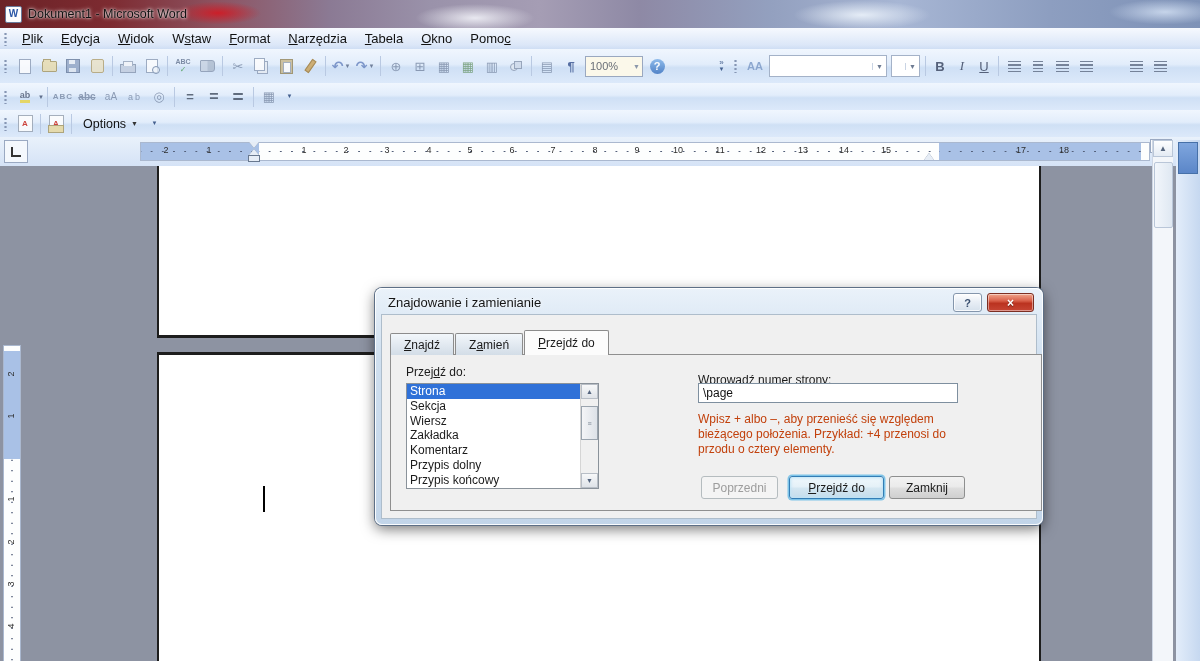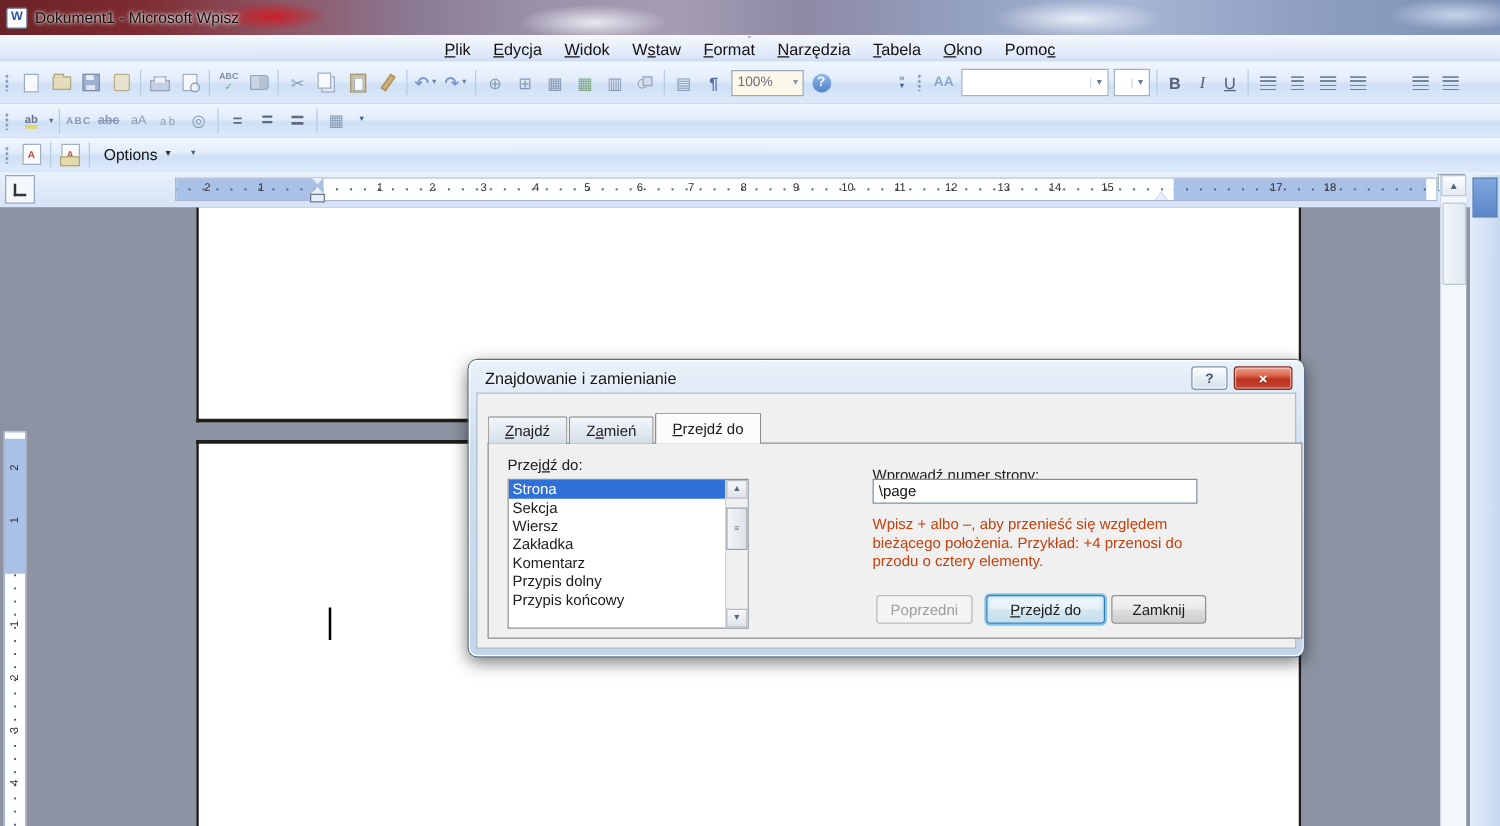--- a/index.html
+++ b/index.html
@@ -15,21 +15,21 @@
       radial-gradient(80px 18px at 1165px 12px, rgba(215,228,246,.8), rgba(215,228,246,0) 70%),
       linear-gradient(90deg,#6b2226 0,#7d2b31 110px,#8d5260 215px,#8b7a94 330px,#9a92aa 430px,#a59db4 540px,#8e89a5 640px,#93a0bf 770px,#a7b6d4 900px,#8d9ec0 1050px,#7e92b7 1200px);
     border-bottom:1px solid #55627f;display:flex;align-items:center;}
   .win-ico{width:15px;height:15px;margin:0 6px 0 5px;background:#fdfdfd;border:1px solid #6a7a9a;
     border-radius:2px;display:flex;align-items:center;justify-content:center;
     font-size:10px;font-weight:bold;color:#2b57a6;line-height:1;}
   .win-title{font-size:12.5px;color:#111;text-shadow:0 0 4px rgba(255,255,255,.95),0 0 2px rgba(255,255,255,.9);}
   
   .menubar{position:absolute;left:0;top:28px;width:1200px;height:21px;
     background:linear-gradient(#f6f9fe,#dce7f8 80%,#cfdef4);border-bottom:1px solid #c2d2ea;
-    display:flex;align-items:center;flex-direction:column;}
+    display:flex;align-items:center;}
   .grip{width:3px;height:14px;margin:0 6px 0 4px;
     background-image:radial-gradient(circle,#8696b4 1px,transparent 1.3px);
     background-size:3px 4px;}
   .menu-items{display:flex;}
   .menu-item{font-size:13px;color:#111;padding:2px 9px;cursor:default;}
   
   .toolbar{position:absolute;left:0;width:1200px;
     background:linear-gradient(#f0f6fe 0%,#e2edfb 45%,#cfe0f5 55%,#dcE9fa 100%);
     border-bottom:1px solid #b7c9e6;display:flex;align-items:center;}
   .tb1{top:49px;height:34px;}
@@ -144,21 +144,21 @@
     text-shadow:0 1px 1px rgba(0,0,0,.4);}
   .dlg-body{position:absolute;left:7px;right:7px;top:27px;bottom:7px;background:#f0f0f0;
     box-shadow:0 0 0 1px #aebdcb;}
   .tabs{position:absolute;left:8px;top:15px;display:flex;align-items:flex-end;z-index:2;}
   .tab{height:21px;padding:0 13px;margin-right:1px;display:flex;align-items:center;font-size:12px;color:#1b1b1b;
     border:1px solid #8c8c8c;border-bottom:none;border-radius:2px 2px 0 0;
     background:linear-gradient(#f2f7fb,#e4ebf2 45%,#d3dde7);}
   .tab.active{height:24px;background:#fcfcfc;position:relative;z-index:3;}
   .tabpage{position:absolute;left:8px;top:39px;width:650px;height:155px;border:1px solid #8f8f8f;background:#f0f0f0;}
   .goto-label{position:absolute;left:15px;top:10px;font-size:12px;color:#1b1b1b;}
-  .listbox{position:absolute;left:15px;top:28px;width:193px;height:120px;background:#fff;border:1px solid #8a929a;box-sizing:border-box;}
+  .listbox{position:absolute;left:15px;top:28px;width:193px;height:106px;background:#fff;border:1px solid #8a929a;box-sizing:border-box;}
   .listbox-items{position:absolute;left:0;top:0;right:17px;bottom:0;overflow:hidden;}
   .list-item{font-size:12px;color:#1b1b1b;padding:0 3px;height:14.8px;line-height:14.8px;white-space:nowrap;}
   .list-item.sel{background:#2f71d8;color:#fff;}
   .list-scroll{position:absolute;right:0;top:0;width:17px;bottom:0;background:#f0f0f0;border-left:1px solid #d5d5d5;}
   .list-scroll .sbtn{height:15px;display:flex;align-items:center;justify-content:center;font-size:7px;color:#55657e;
     background:linear-gradient(#f7f8f9,#dfe3e8);border:1px solid #b8bec6;box-sizing:border-box;}
   .list-scroll .sdown{position:absolute;bottom:0;left:0;right:0;}
   .list-scroll .sthumb{position:absolute;left:0;right:0;top:22px;height:34px;background:linear-gradient(90deg,#f4f5f7,#dde2e8);
     border:1px solid #9aa4ae;box-sizing:border-box;display:flex;align-items:center;justify-content:center;
     font-size:7px;color:#7c8794;letter-spacing:0;}
@@ -177,21 +177,21 @@
   .btn-close{left:498px;width:76px;}
   u{text-underline-offset:1px;}
 </style>
 </head>
 <body>
 
 <div class="screen">
 
   <div class="titlebar">
     <span class="win-ico">W</span>
-    <span class="win-title">Dokument1 - Microsoft Wpisz</span>
+    <span class="win-title">Dokument1 - Microsoft Word</span>
   </div>
 
   <div class="menubar">
     <span class="grip"></span>
     <div class="menu-items">
 
     <span class="menu-item"><u>P</u>lik</span>
         <span class="menu-item"><u>E</u>dycja</span>
         <span class="menu-item"><u>W</u>idok</span>
         <span class="menu-item">W<u>s</u>taw</span>

